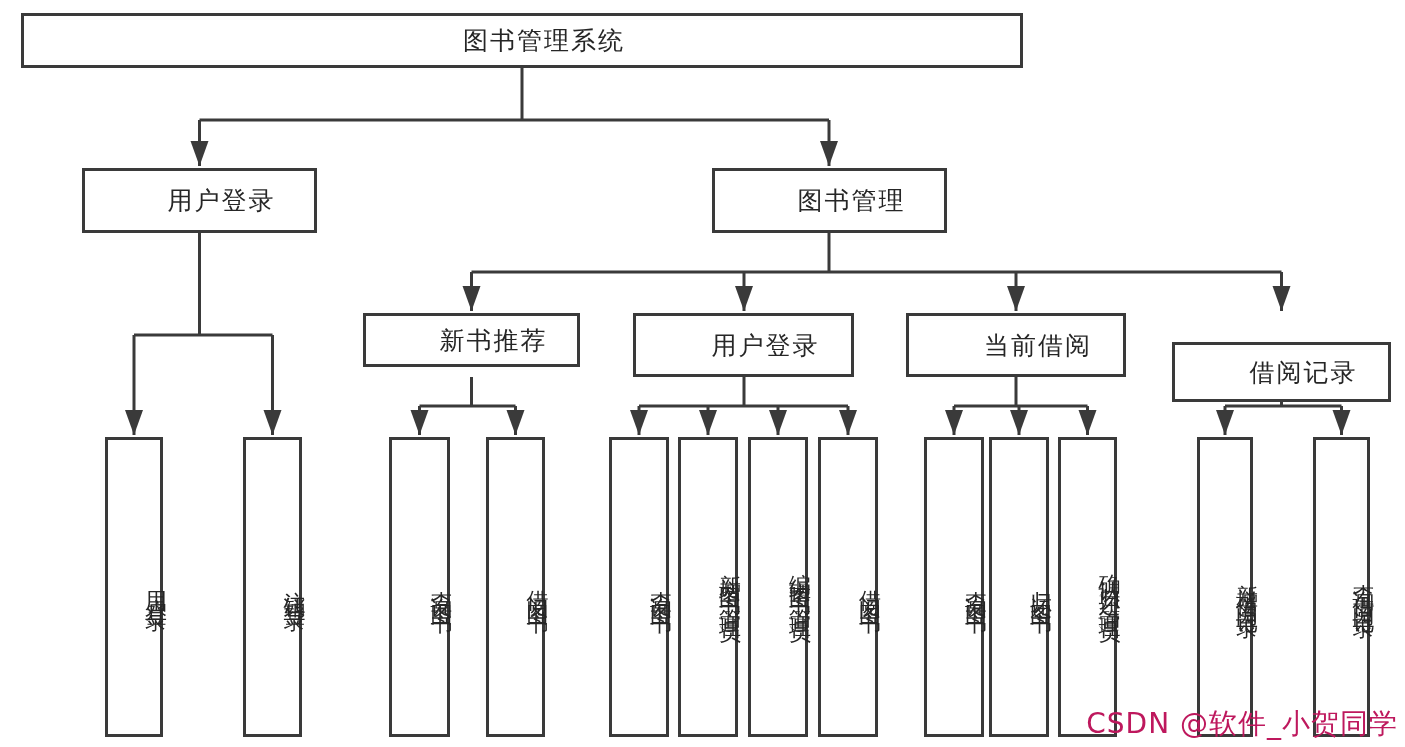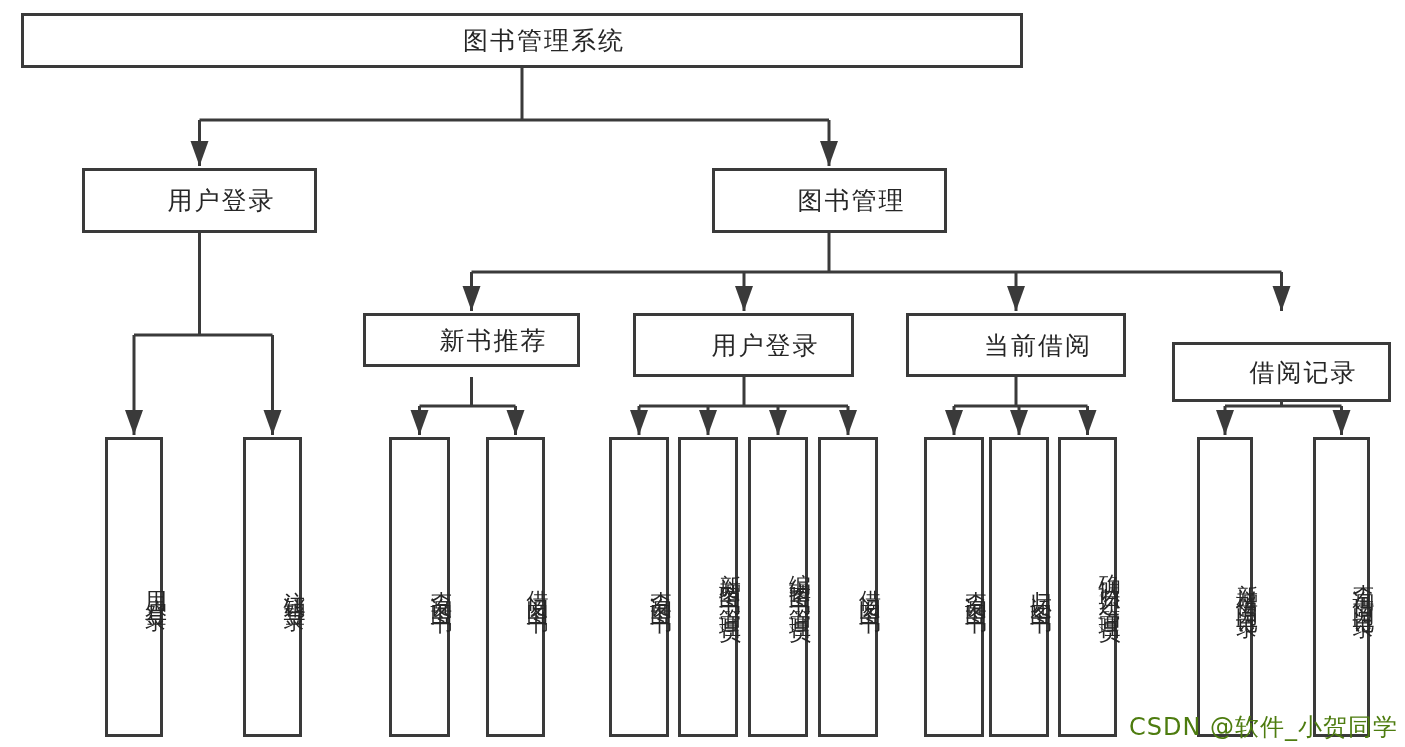--- a/index.html
+++ b/index.html
@@ -37,23 +37,23 @@
     text-orientation: mixed;
     font-size: 22px;
     letter-spacing: 7px;
     line-height: 1.1;
     white-space: nowrap;
   }
   .watermark {
     position: absolute;
     right: 7px;
     bottom: 4px;
-    font-size: 24px;
+    font-size: 28px;
     letter-spacing: 1px;
-    color: #4d7c0f;
+    color: #be185d;
     white-space: nowrap;
   }
 </style>
 </head>
 <body>
 
 <div class="canvas">
 
   <svg class="connectors" viewBox="0 0 1405 747" xmlns="http://www.w3.org/2000/svg">
     <defs>

